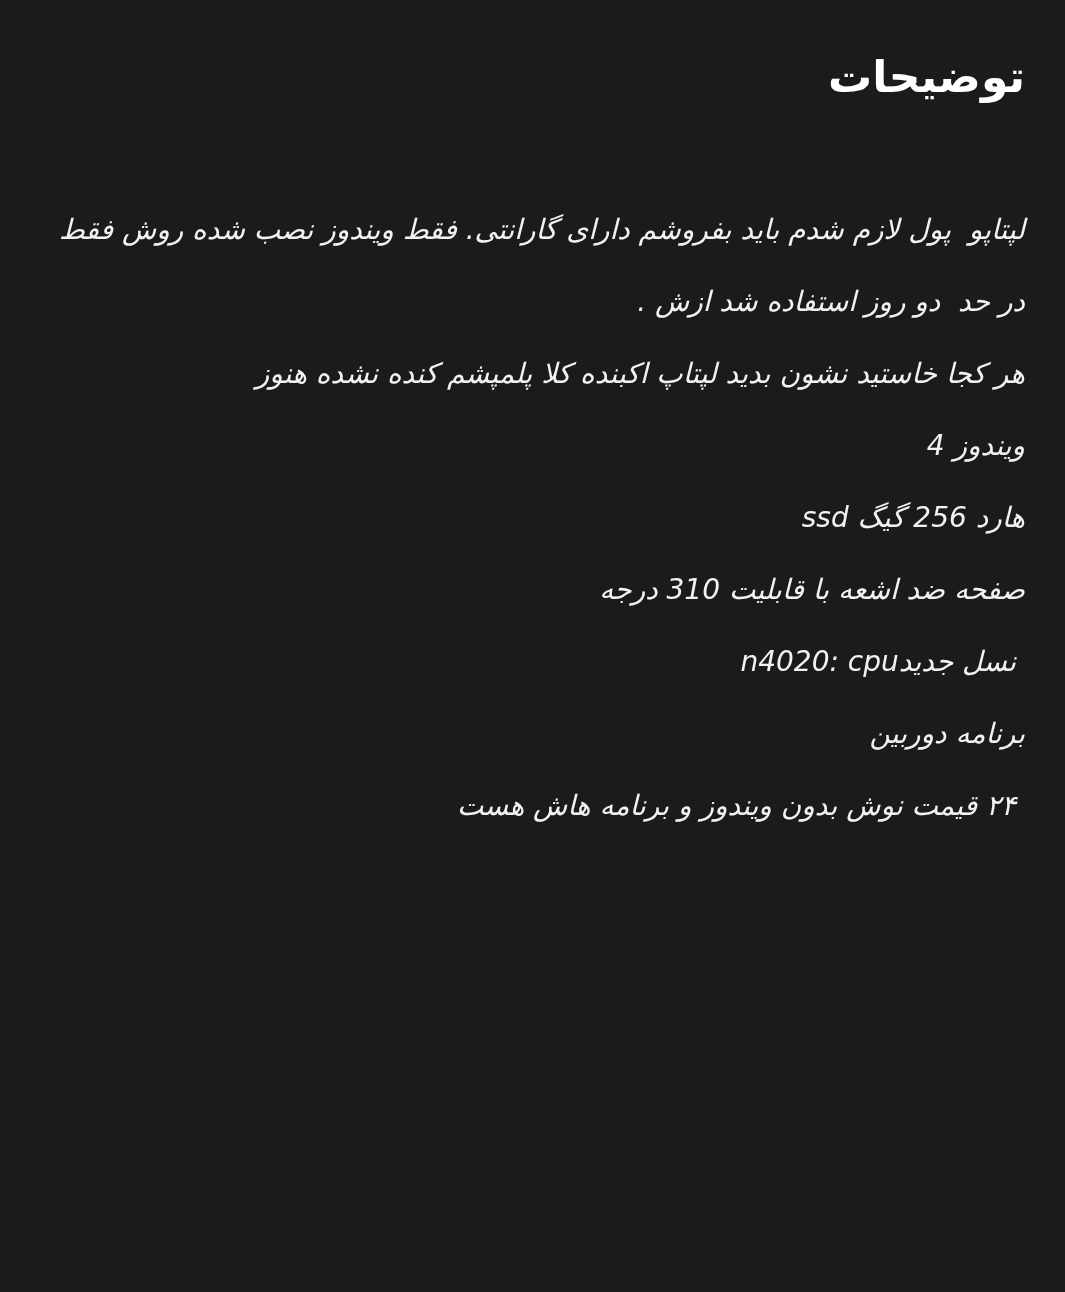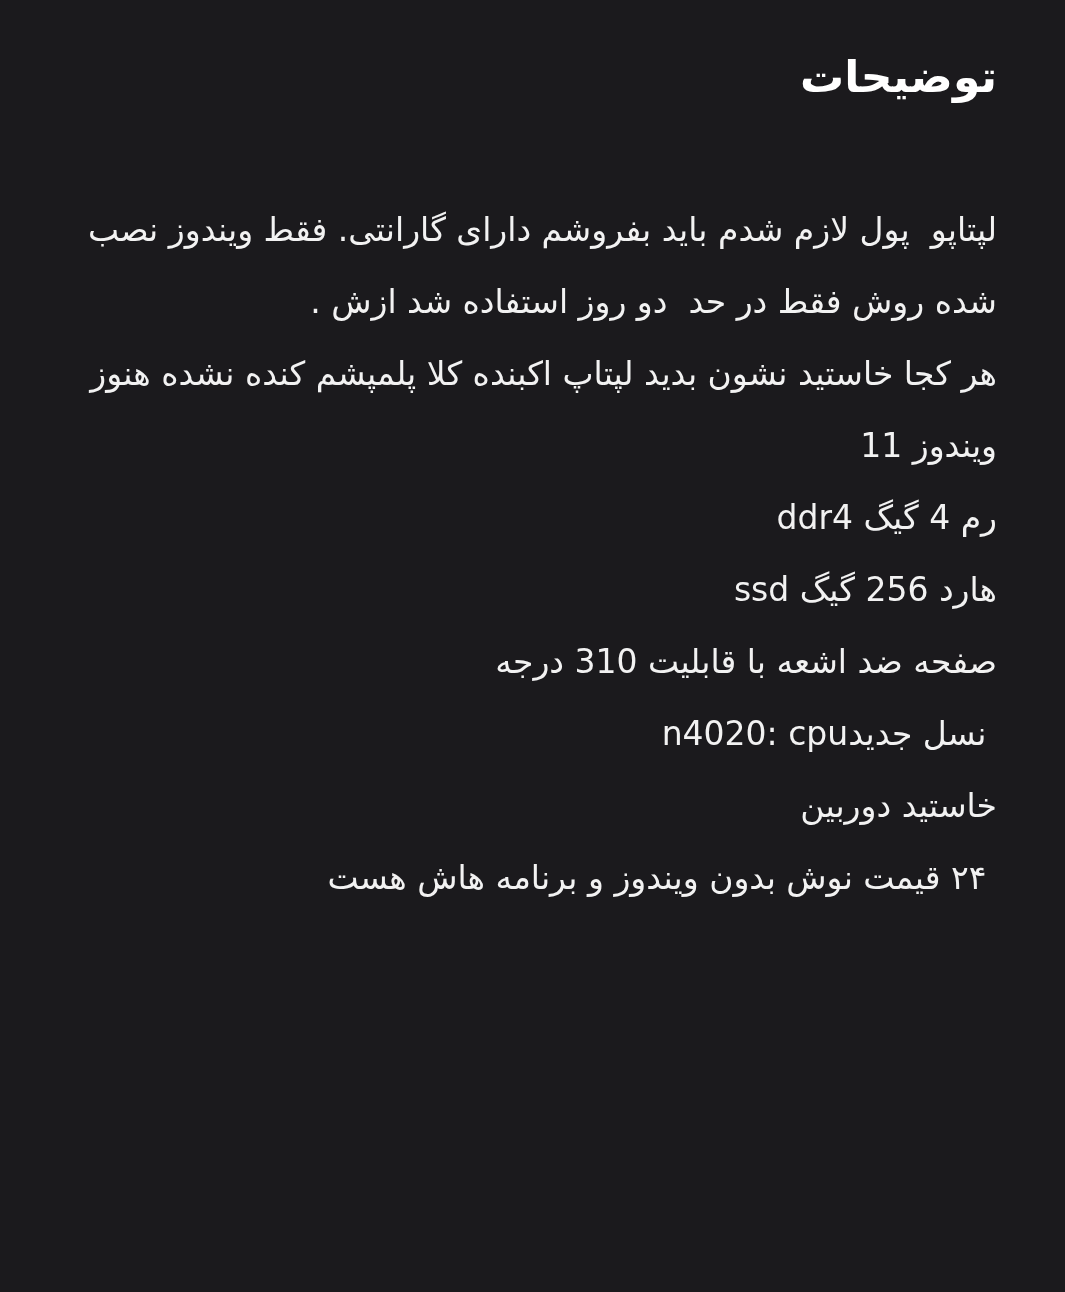--- a/index.html
+++ b/index.html
@@ -10,55 +10,55 @@
     body {
       width: 1065px;
       height: 1292px;
       overflow: hidden;
       color: #f5f5f5;
       font-family: "DejaVu Sans", "Liberation Sans", sans-serif;
       direction: rtl;
     }
     .section {
       position: relative;
-      padding: 0 68px 0 28px;
+      padding: 0 40px 0 28px;
     }
     .title {
       margin: 0;
       padding-top: 44px;
       height: 120px;
       box-sizing: border-box;
       font-size: 44px;
       font-weight: bold;
       line-height: 66px;
       text-align: right;
       color: #ffffff;
     }
     .desc {
       margin-top: 74px;
-      font-size: 33px;
+      font-size: 28px;
       line-height: 72px;
       text-align: right;
       color: #f2f2f2;
+      font-style: italic;
     }
     .desc .line {
       display: block;
       white-space: pre-wrap;
       unicode-bidi: plaintext;
     }
   </style>
 </head>
 <body>
 
 <div class="section">
   <h2 class="title">توضیحات</h2>
   <div class="desc">
     <span class="line">لپتاپو  پول لازم شدم باید بفروشم دارای گارانتی. فقط ویندوز نصب شده روش فقط در حد  دو روز استفاده شد ازش .</span>
     <span class="line">هر کجا خاستید نشون بدید لپتاپ اکبنده کلا پلمپشم کنده نشده هنوز</span>
-    <span class="line">ویندوز 11</span>
-    <span class="line">رم 4 گیگ ddr4</span>
+    <span class="line">ویندوز 4</span>
     <span class="line">هارد 256 گیگ ssd</span>
     <span class="line">صفحه ضد اشعه با قابلیت 310 درجه</span>
     <span class="line"> نسل جدیدn4020: cpu</span>
-    <span class="line">خاستید دوربین</span>
+    <span class="line">برنامه دوربین</span>
     <span class="line"> ۲۴ قیمت نوش بدون ویندوز و برنامه هاش هست</span>
   </div>
 </div>
 
 </body></html>

